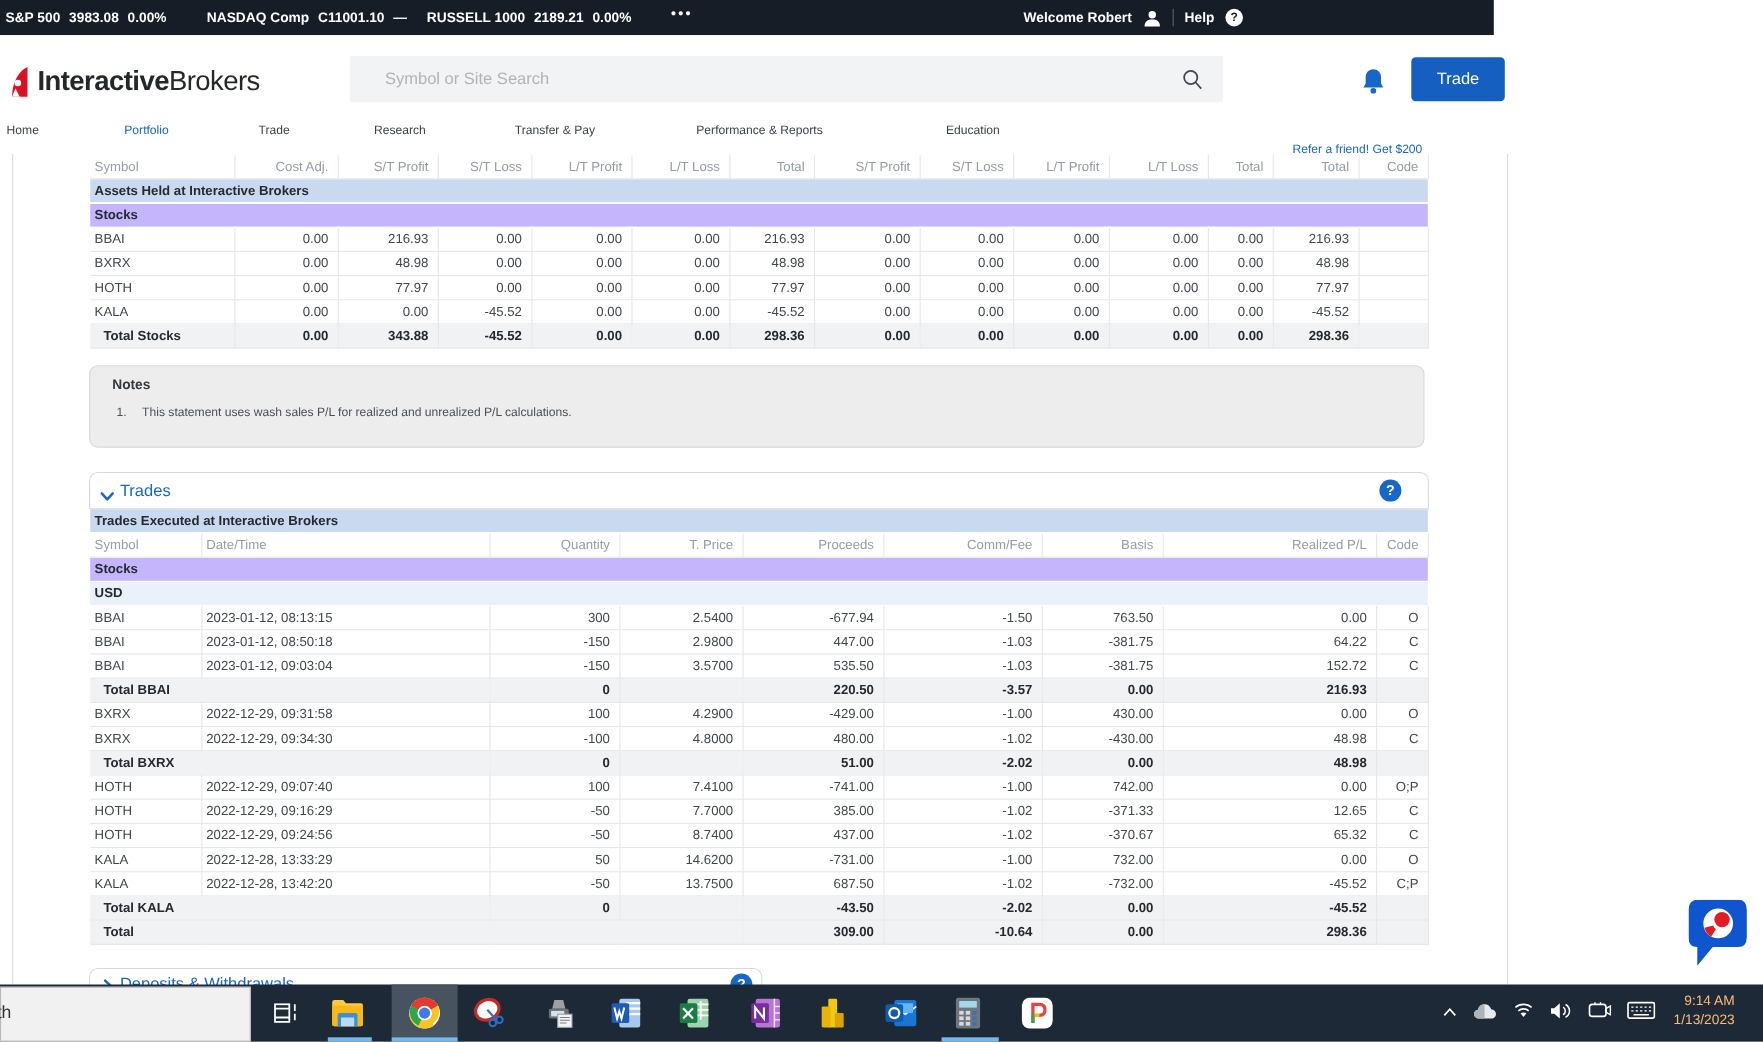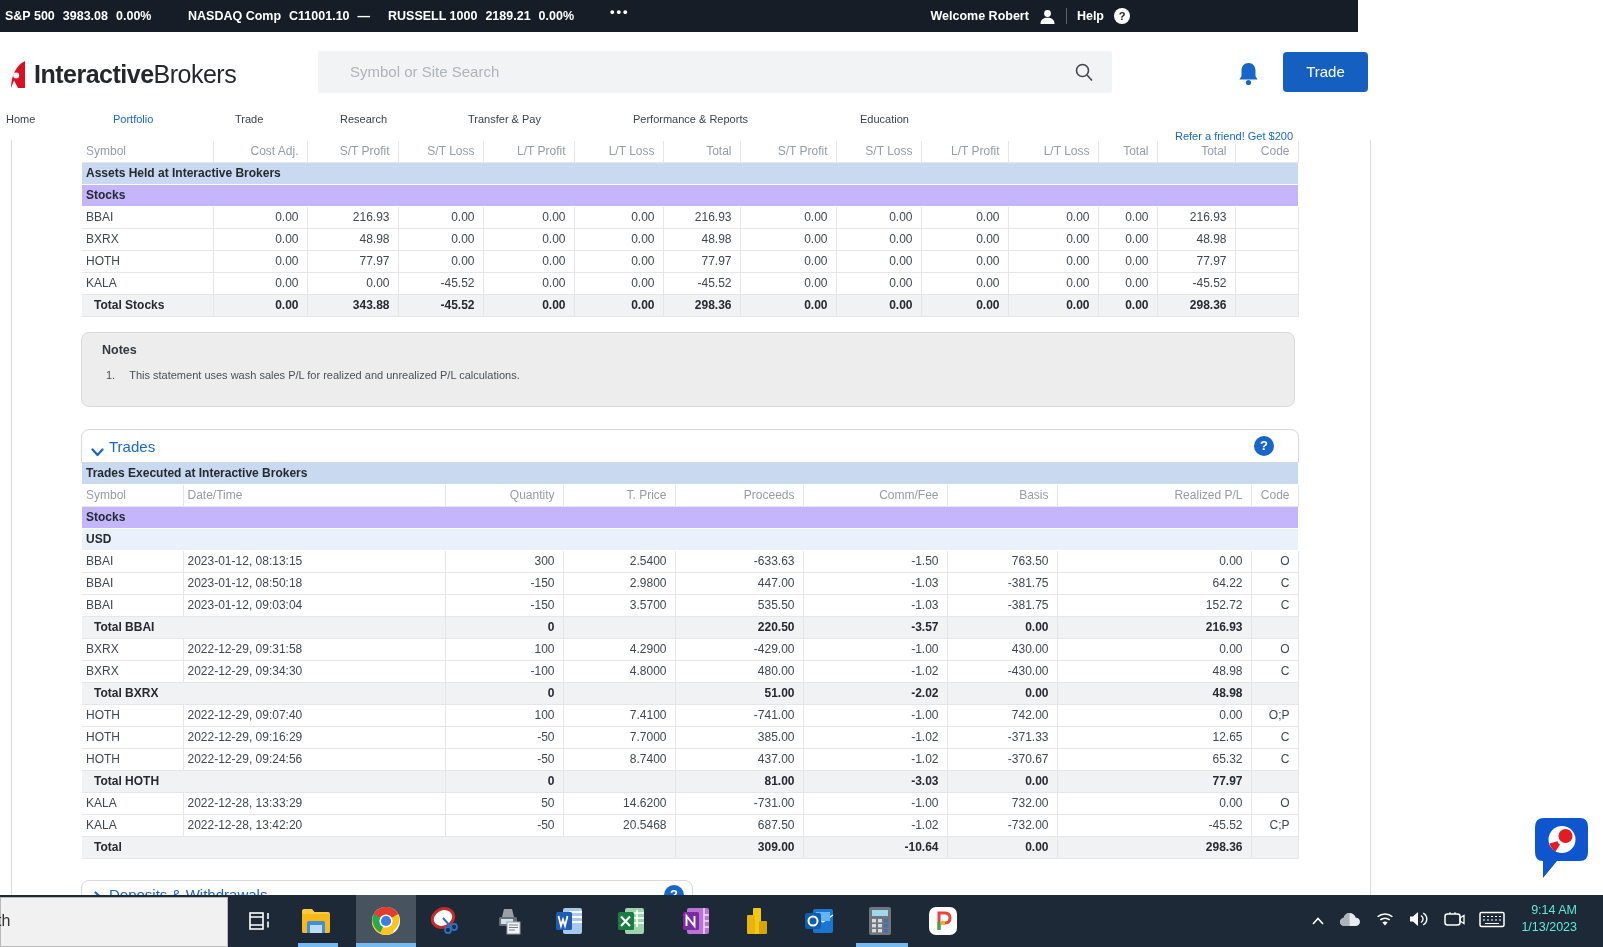--- a/index.html
+++ b/index.html
@@ -64,21 +64,21 @@
   
   #recorder { position:absolute; left:1535px; top:678px; }
   
   #taskbar { position:absolute; left:0; top:895px; width:1603px; height:52px; background:#1d2937; }
   #tb-search { position:absolute; left:0; top:2px; width:228px; height:50px; background:#f1f1f1; border:1px solid #b9b9b9; color:#333; font-size:16px; line-height:46px; padding-left:0; }
   #tb-search span { position:relative; left:-4px; }
   .tb-icon { position:absolute; top:11px; width:30px; height:30px; display:flex; align-items:center; justify-content:center; }
   .tb-slot-active { position:absolute; left:356px; top:0; width:60px; height:48px; background:#47545f; }
   .tb-underline { position:absolute; bottom:0; height:4px; background:#76b9ed; }
   #tray { position:absolute; right:98px; top:0; height:52px; display:flex; align-items:center; gap:14px; color:#fff; }
-  #clock { position:absolute; right:26px; top:7px; text-align:right; color:#5eead4; font-size:12.5px; line-height:17px; }
+  #clock { position:absolute; right:26px; top:7px; text-align:right; color:#fdba74; font-size:12.5px; line-height:17px; }
 </style>
 </head>
 <body>
 
 <div id="topbar">
   <div id="topbar-indices">
       <div class="idx" style="left: 5px;"><span>S&amp;P 500</span><span>3983.08</span><span>0.00%</span></div>
       <div class="idx" style="left: 188px;"><span>NASDAQ Comp</span><span>C11001.10</span><span>—</span></div>
       <div class="idx" style="left: 388px;"><span>RUSSELL 1000</span><span>2189.21</span><span>0.00%</span></div>
     </div>
@@ -310,21 +310,21 @@
             <td colspan="9">Stocks</td>
           </tr>
           <tr class="band3">
             <td colspan="9">USD</td>
           </tr>
           <tr>
             <td class="sym">BBAI</td>
             <td class="sym">2023-01-12, 08:13:15</td>
             <td class="num">300</td>
             <td class="num">2.5400</td>
-            <td class="num">-633.63</td>
+            <td class="num">-677.94</td>
             <td class="num">-1.50</td>
             <td class="num">763.50</td>
             <td class="num">0.00</td>
             <td class="num">O</td>
           </tr>
           <tr>
             <td class="sym">BBAI</td>
             <td class="sym">2023-01-12, 08:50:18</td>
             <td class="num">-150</td>
             <td class="num">2.9800</td>
@@ -413,51 +413,51 @@
             <td class="sym">HOTH</td>
             <td class="sym">2022-12-29, 09:24:56</td>
             <td class="num">-50</td>
             <td class="num">8.7400</td>
             <td class="num">437.00</td>
             <td class="num">-1.02</td>
             <td class="num">-370.67</td>
             <td class="num">65.32</td>
             <td class="num">C</td>
           </tr>
-          <tr class="total">
-            <td class="lbl" colspan="2">Total HOTH</td>
-            <td class="num">0</td>
-            <td class="num"></td>
-            <td class="num">81.00</td>
-            <td class="num">-3.03</td>
-            <td class="num">0.00</td>
-            <td class="num">77.97</td>
-            <td class="num"></td>
-          </tr>
           <tr>
             <td class="sym">KALA</td>
             <td class="sym">2022-12-28, 13:33:29</td>
             <td class="num">50</td>
             <td class="num">14.6200</td>
             <td class="num">-731.00</td>
             <td class="num">-1.00</td>
             <td class="num">732.00</td>
             <td class="num">0.00</td>
             <td class="num">O</td>
           </tr>
           <tr>
             <td class="sym">KALA</td>
             <td class="sym">2022-12-28, 13:42:20</td>
             <td class="num">-50</td>
-            <td class="num">20.5468</td>
+            <td class="num">13.7500</td>
             <td class="num">687.50</td>
             <td class="num">-1.02</td>
             <td class="num">-732.00</td>
             <td class="num">-45.52</td>
             <td class="num">C;P</td>
+          </tr>
+          <tr class="total">
+            <td class="lbl" colspan="2">Total KALA</td>
+            <td class="num">0</td>
+            <td class="num"></td>
+            <td class="num">-43.50</td>
+            <td class="num">-2.02</td>
+            <td class="num">0.00</td>
+            <td class="num">-45.52</td>
+            <td class="num"></td>
           </tr>
           <tr class="total">
             <td class="lbl" colspan="4">Total</td>
             <td class="num">309.00</td>
             <td class="num">-10.64</td>
             <td class="num">0.00</td>
             <td class="num">298.36</td>
             <td class="num"></td>
           </tr>
         </tbody>

